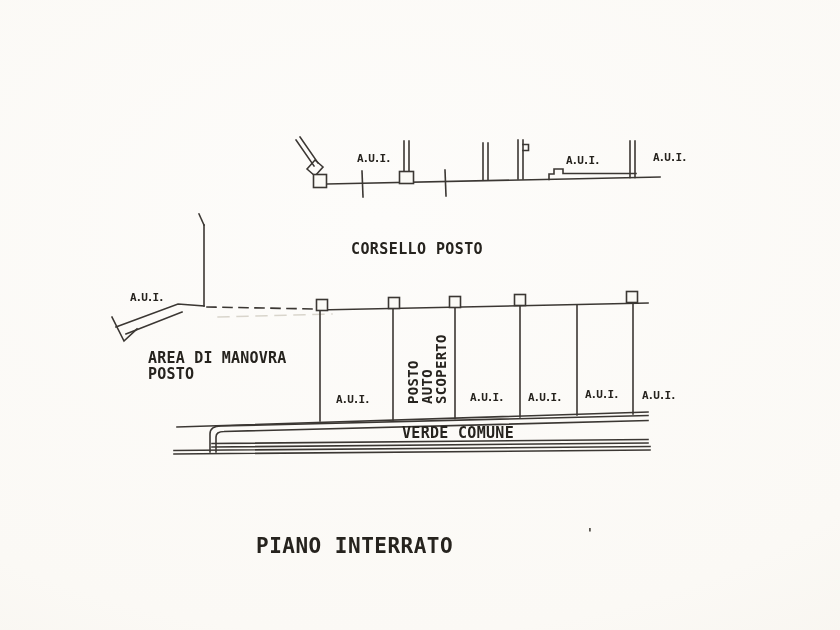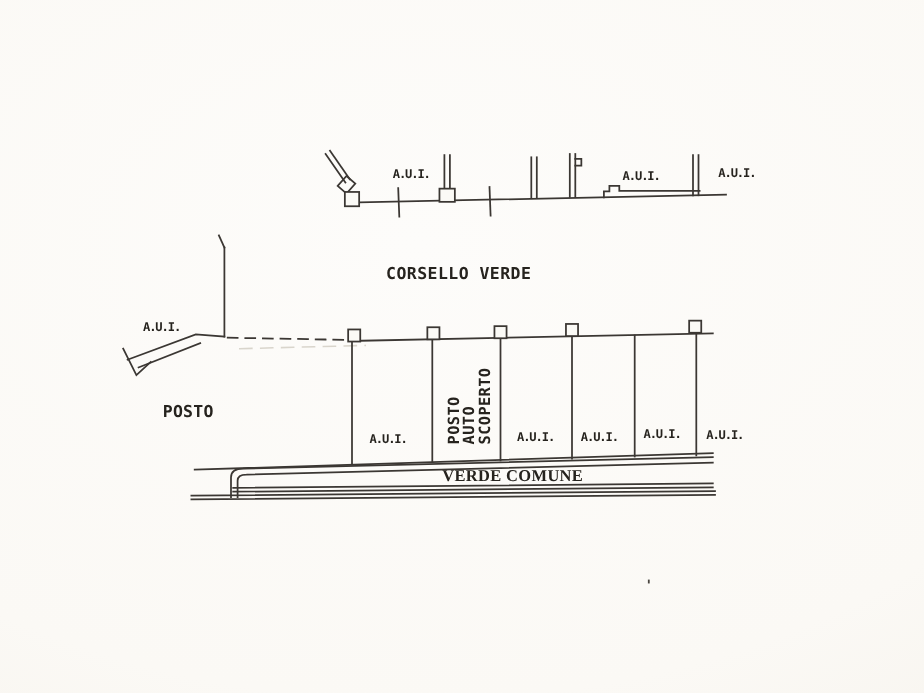--- a/index.html
+++ b/index.html
@@ -20,21 +20,21 @@
   .lbl{
     position:absolute;
     font-weight:700;
     color:#26231e;
     white-space:nowrap;
     line-height:1.1;
   }
   .aui{font-size:11px;letter-spacing:-1px;margin-top:32px;}
   .corsello{font-size:15px;letter-spacing:0.4px;}
   .manovra{font-size:15px;letter-spacing:0.2px;line-height:16px;white-space:normal;width:170px;}
-  .verde{font-size:15px;letter-spacing:0.3px;font-family:Liberation Serif, serif;}
+  .verde{font-size:15px;letter-spacing:0.3px;}
   .titolo{font-size:21px;letter-spacing:0.5px;}
   .posto{
     font-size:14px;letter-spacing:0.3px;line-height:14px;
     width:72px;height:42px;
     transform:rotate(-90deg);
     transform-origin:center;
     text-align:left;
   }
   .posto span{display:block;}
   .stray{font-size:13px;color:#4a463f;}
@@ -104,40 +104,41 @@
       <path d="M212,447 L648,443"></path>
       <path d="M174,450.5 L650,446.5"></path>
       <path d="M174,454 L650,450"></path>
     </g>
   </svg>
 
   <div class="lbl aui" style="left:357px;top:121px;">A.U.I.</div>
   <div class="lbl aui" style="left:566px;top:123px;">A.U.I.</div>
   <div class="lbl aui" style="left:653px;top:120px;">A.U.I.</div>
 
-  <div class="lbl corsello" style="left:351px;top:241px;">CORSELLO VERDE</div>
+  <div class="lbl corsello" style="left:351px;top:241px;">CORSELLO POSTO</div>
 
   <div class="lbl aui" style="left:130px;top:260px;">A.U.I.</div>
 
   <div class="lbl manovra" style="left:148px;top:350px;">
-    <br>
+    <span>AREA DI MANOVRA</span><br>
     <span>POSTO</span>
   </div>
 
   <div class="lbl aui" style="left:336px;top:362px;">A.U.I.</div>
 
   <div class="lbl posto" style="left:391px;top:347px;">
     <span>POSTO</span>
     <span>AUTO</span>
     <span>SCOPERTO</span>
   </div>
 
   <div class="lbl aui" style="left:470px;top:360px;">A.U.I.</div>
   <div class="lbl aui" style="left:528px;top:360px;">A.U.I.</div>
   <div class="lbl aui" style="left:585px;top:357px;">A.U.I.</div>
   <div class="lbl aui" style="left:642px;top:358px;">A.U.I.</div>
 
   <div class="lbl verde" style="left:402px;top:425px;">VERDE COMUNE</div>
 
+  <div class="lbl titolo" style="left:256px;top:535px;">PIANO INTERRATO</div>
 
   <div class="lbl stray" style="left:586px;top:526px;">'</div>
 
 </div>
 
 </body></html>

